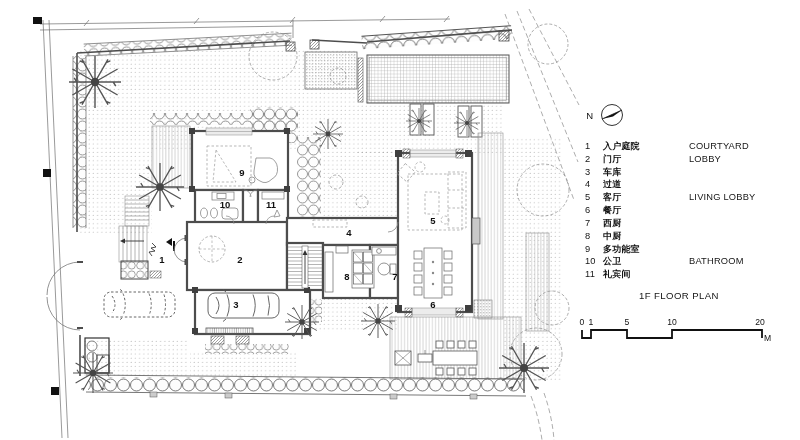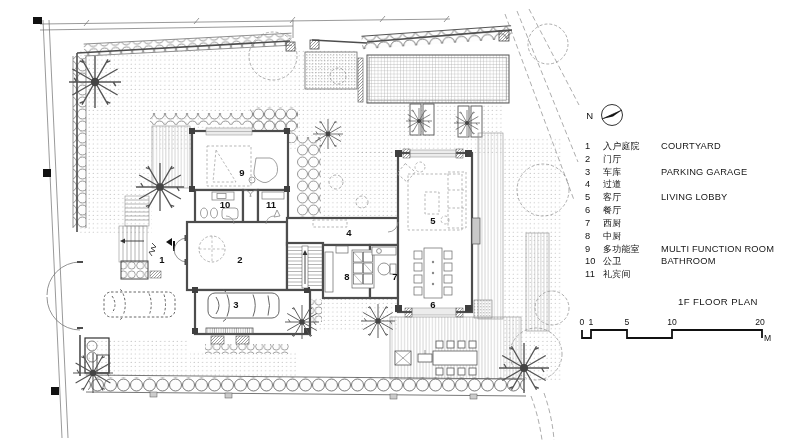--- a/index.html
+++ b/index.html
@@ -2,23 +2,23 @@
 <html><head>
 <meta charset="utf-8">
 <style>
   html,body{margin:0;padding:0;background:#ffffff;}
   #stage{position:relative;width:800px;height:440px;background:#fff;overflow:hidden;
          font-family:"Liberation Sans",sans-serif;color:#111;}
   #plan-svg{position:absolute;left:0;top:0;}
   .legend{position:absolute;left:585px;top:140px;width:210px;}
   .legend-row{display:flex;font-size:9.3px;line-height:12.83px;color:#151515;letter-spacing:.2px;}
   .legend-row .num{width:18px;}
-  .legend-row .zh{width:58px;font-size:9px;}
-  .legend-row .en{flex:1;}
-  .plan-title{position:absolute;left:678px;top:290px;font-size:9.6px;letter-spacing:.4px;color:#151515;margin-top:6px;}
+  .legend-row .zh{width:58px;font-size:9px;font-weight:bold;}
+  .legend-row .en{flex:1;margin-left:28px;}
+  .plan-title{position:absolute;left:639px;top:290px;font-size:9.6px;letter-spacing:.4px;color:#151515;}
   svg text{font-family:"Liberation Sans",sans-serif;}
   .roomnum{font-size:9.5px;font-weight:bold;fill:#111;text-anchor:middle;}
   .scalenum{font-size:8.6px;fill:#111;text-anchor:middle;}
 </style>
 </head>
 <body>
 
 <div id="stage">
 
 <svg id="plan-svg" width="800" height="440" viewBox="0 0 800 440">
@@ -369,25 +369,25 @@
 
 <div class="legend">
   <div class="legend-row">
     <span class="num">1</span>
     <span class="zh">入户庭院</span>
     <span class="en">COURTYARD</span>
   </div>
   <div class="legend-row">
     <span class="num">2</span>
     <span class="zh">门厅</span>
+    <span class="en">LOBBY</span>
   </div>
   <div class="legend-row">
     <span class="num">3</span>
     <span class="zh">车库</span>
-    <span class="en">PARKING GARAGE</span>
   </div>
   <div class="legend-row">
     <span class="num">4</span>
     <span class="zh">过道</span>
   </div>
   <div class="legend-row">
     <span class="num">5</span>
     <span class="zh">客厅</span>
     <span class="en">LIVING LOBBY</span>
   </div>
@@ -399,21 +399,20 @@
     <span class="num">7</span>
     <span class="zh">西厨</span>
   </div>
   <div class="legend-row">
     <span class="num">8</span>
     <span class="zh">中厨</span>
   </div>
   <div class="legend-row">
     <span class="num">9</span>
     <span class="zh">多功能室</span>
-    <span class="en">MULTI FUNCTION ROOM</span>
   </div>
   <div class="legend-row">
     <span class="num">10</span>
     <span class="zh">公卫</span>
     <span class="en">BATHROOM</span>
   </div>
   <div class="legend-row">
     <span class="num">11</span>
     <span class="zh">礼宾间</span>
   </div>

